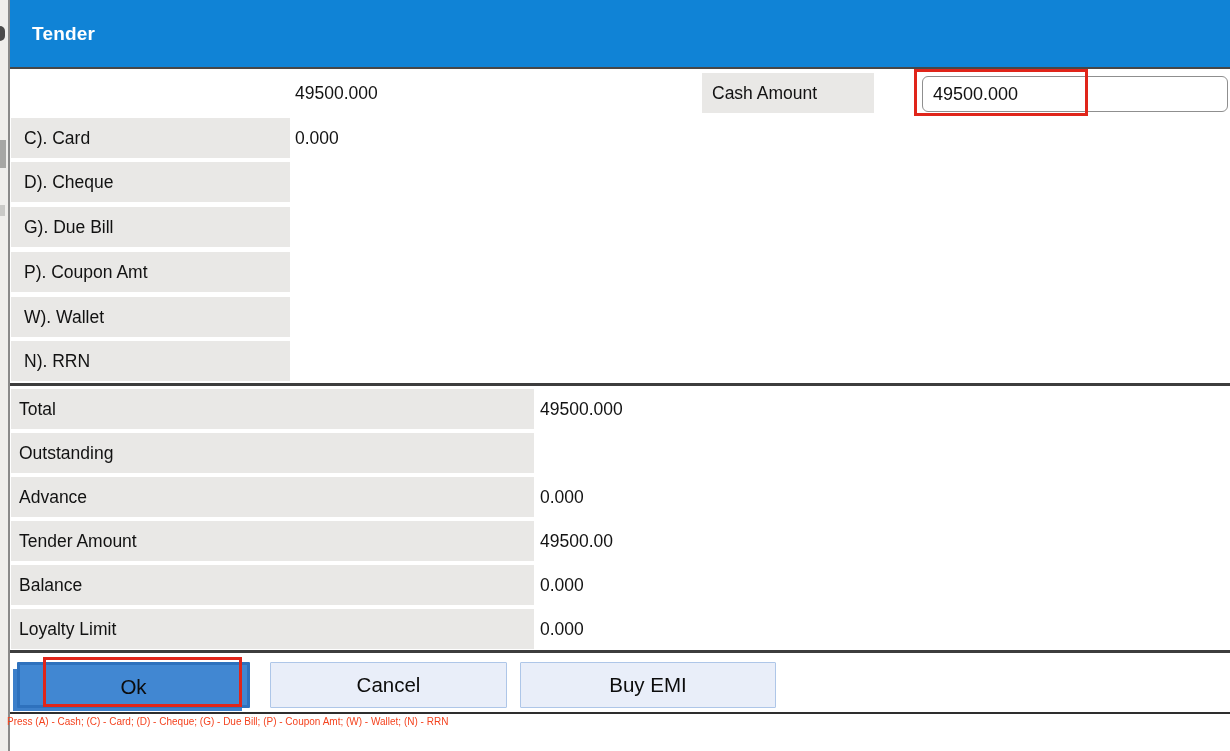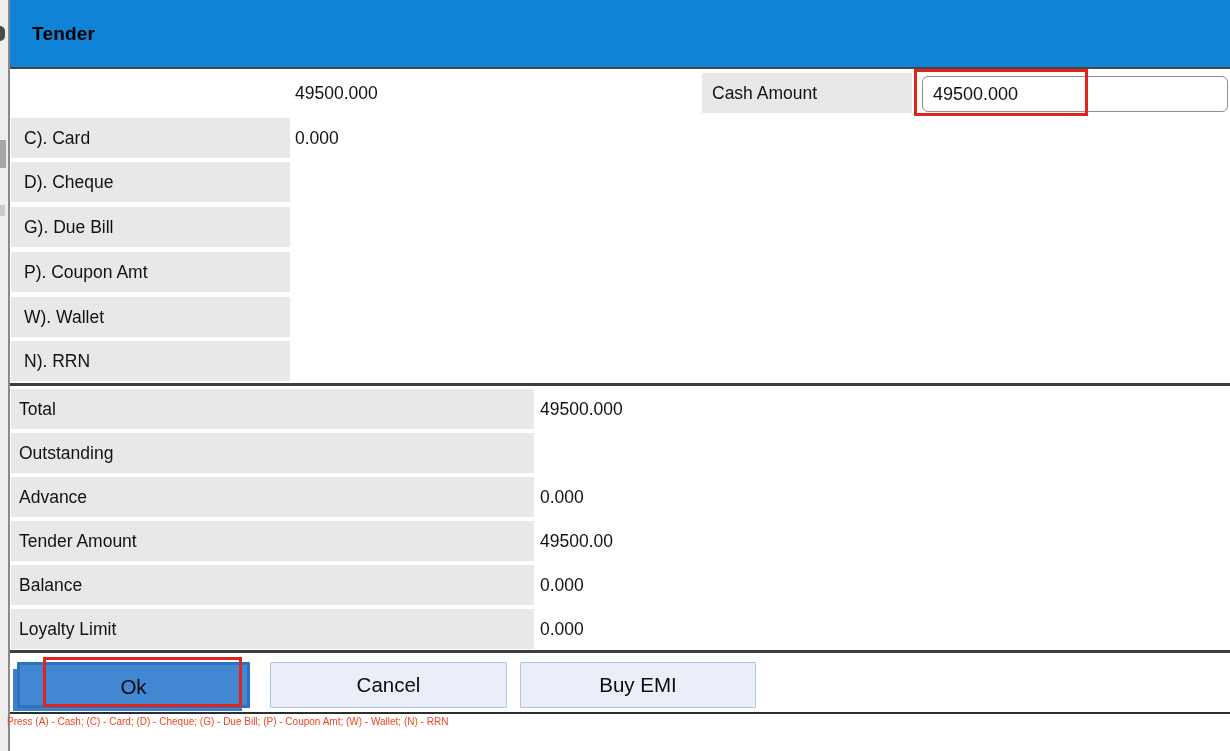--- a/index.html
+++ b/index.html
@@ -12,58 +12,58 @@
   #left-sliver { left:0; top:0; width:8px; height:751px; background:#efeeec; }
   .sliver-frag1 { left:0; top:26px; width:5px; height:15px; background:#4a4a4a; border-radius:0 6px 6px 0; }
   .sliver-frag2 { left:0; top:140px; width:6px; height:28px; background:#a6a6a4; }
   .sliver-frag3 { left:0; top:205px; width:5px; height:11px; background:#c9c9c7; }
 
   
   #dialog { left:8px; top:0; width:1222px; height:751px; background:#ffffff;
             border-left:2px solid #8a8a8a; }
 
   #header { left:0; top:0; right:0; height:67px; background:#1083d6; }
-  #header-title { left:22px; top:0; height:56px; line-height:67px; color:#000000;
+  #header-title { left:22px; top:0; height:56px; line-height:67px; color:#ffffff;
                   font-size:19px; font-weight:700; letter-spacing:.2px; }
   .hr-line { left:0; right:0; height:2px; background:#474747; }
   #header-line { top:67px; }
   #mid-line    { top:383px; height:3px; background:#3d3d3d; }
   #btn-top-line{ top:650px; height:3px; background:#3d3d3d; }
   #btn-bottom-line { top:712px; height:2px; background:#2e2e2e; }
 
   
   .row { left:0; right:0; height:40px; }
   .cell { position:absolute; top:0; height:40px; background:#e9e8e6;
           line-height:40px; padding-left:13px; font-size:17.5px; }
   .tender-label { left:1px; width:279px; }
   .tender-value { position:absolute; left:285px; top:0; height:40px; line-height:40px; font-size:17.5px; }
   .summary-label { left:1px; width:523px;padding-left:8px; }
   .summary-value { position:absolute; left:530px; top:0; height:40px; line-height:40px; font-size:17.5px; }
 
   
-  #cash-amount-cell { left:692px; top:0; width:210px; height:40px; background:#e9e8e6;
+  #cash-amount-cell { left:692px; top:0; width:172px; height:40px; background:#e9e8e6;
                       line-height:40px; padding-left:10px; font-size:17.5px; }
   #cash-amount-input { position:absolute; left:912px; top:3px; width:306px; height:36px;
                        border:1.5px solid #8f8f8f; border-radius:6px; font-size:18px;
                        padding-left:10px; font-family:"Liberation Sans","DejaVu Sans",sans-serif;
                        color:#111; background:#ffffff; outline:none; }
 
   
   .annotation { border:3px solid #e0251a; background:transparent; pointer-events:none; }
   #annotation-input { left:904px; top:69px; width:174px; height:47px; }
   #annotation-ok    { left:33px;  top:657px; width:199px; height:50px; }
 
   
   .btn { position:absolute; top:662px; height:46px; border-radius:1px; text-align:center;
          line-height:43px; font-size:20.5px; color:#0c0c0c; cursor:pointer;
          font-family:"Liberation Sans","DejaVu Sans",sans-serif; }
   #ok-button { left:7px; width:233px; background:#4187d2; border:3px solid #2e71bd;
                box-shadow:-6px 5px 0 -2px #3c7fca; }
   #cancel-button { left:260px; width:237px; background:#e9eef9; border:1.5px solid #aec6e8;text-align:center; }
-  #buyemi-button { left:510px; width:236px; background:#e9eef9; border:1.5px solid #aec6e8; }
+  #buyemi-button { left:510px; width:256px; background:#e9eef9; border:1.5px solid #aec6e8; }
 
   #footer-hint { left:-3px; top:716px; font-size:10px; color:#f4431f; white-space:nowrap; }
 </style>
 </head>
 <body>
 
 <div class="abs" id="left-sliver">
   <div class="abs sliver-frag1"></div>
   <div class="abs sliver-frag2"></div>
   <div class="abs sliver-frag3"></div>

